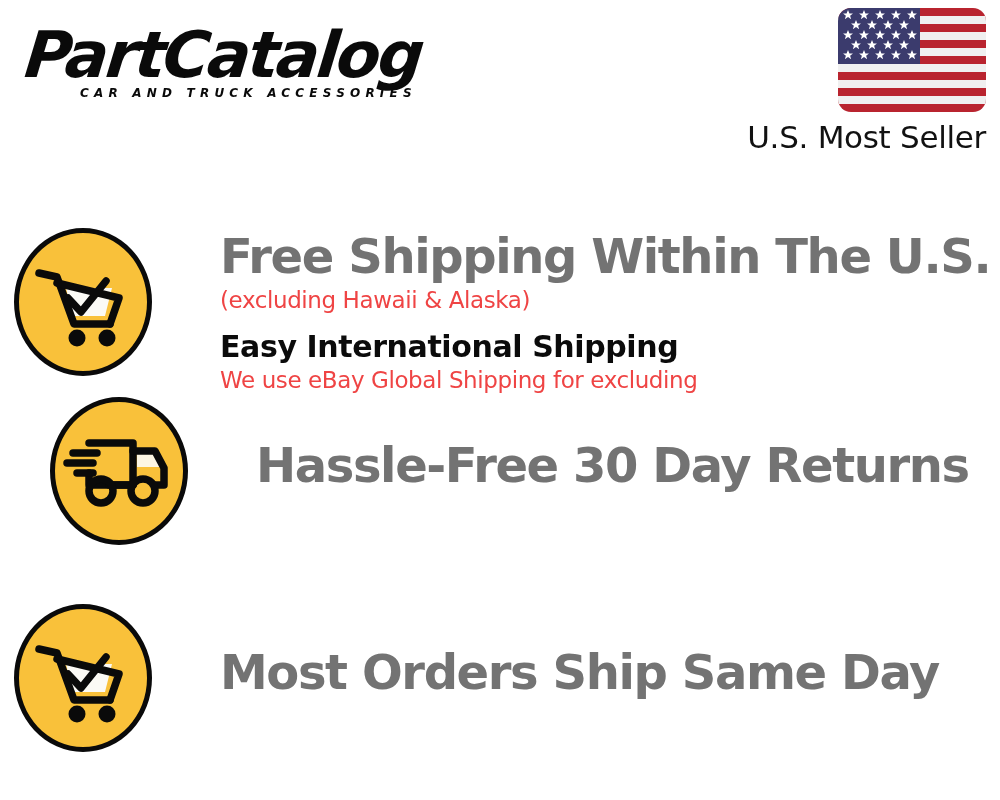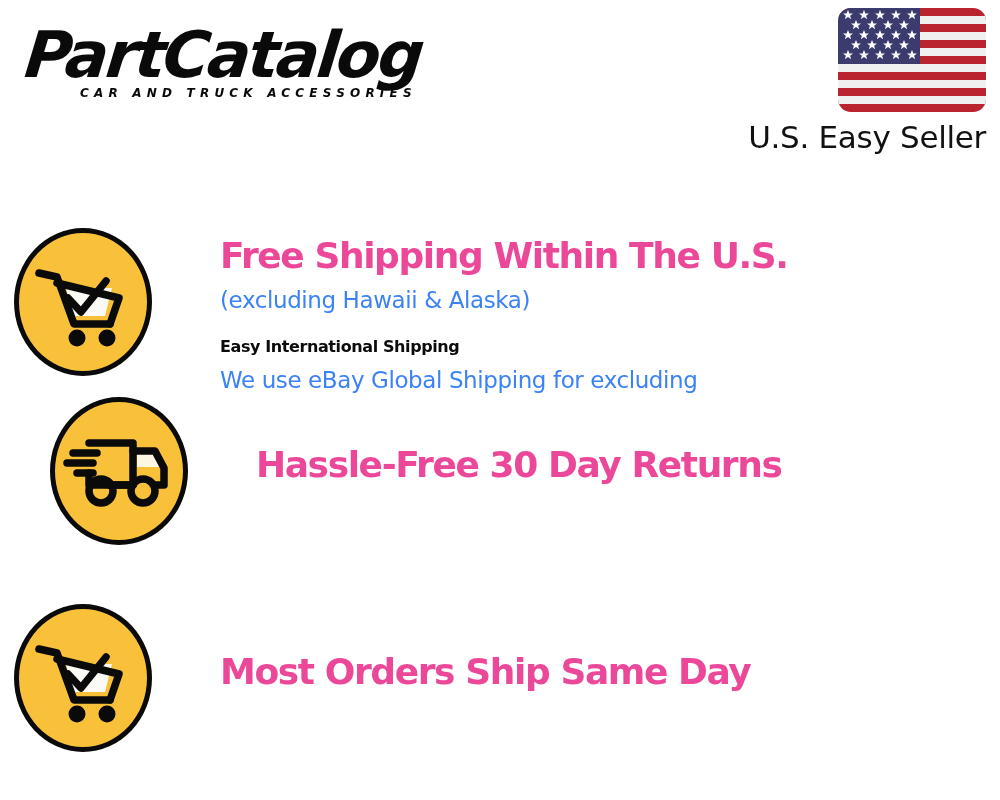--- a/index.html
+++ b/index.html
@@ -107,39 +107,39 @@
     display: flex;
     align-items: center;
     justify-content: center;
   }
   .icon-circle svg { display: block; }
   .feature-text { padding-left: 68px; padding-top: 4px; }
 
   .line-title {
     font-family: "DejaVu Sans", sans-serif;
     font-weight: 700;
-    font-size: 36px;
+    font-size: 48px;
     line-height: 48px;
     letter-spacing: -1.4px;
-    color: #ec4899;
+    color: #737373;
     white-space: nowrap;
   }
   .line-sub {
     font-family: "DejaVu Sans", sans-serif;
     font-weight: 400;
     font-size: 23px;
     line-height: 32px;
     letter-spacing: -0.4px;
-    color: #3b82f6;
+    color: #ef4444;
     white-space: nowrap;
   }
   .line-sub-bold {
     font-family: "DejaVu Sans", sans-serif;
     font-weight: 700;
-    font-size: 16px;
+    font-size: 30px;
     line-height: 34px;
     letter-spacing: -0.4px;
     color: #0b0b0b;
     white-space: nowrap;
   }
   .gap-sm { height: 4px; }
   .gap-md { height: 14px; }
 </style>
 </head>
 <body>
@@ -234,21 +234,21 @@
           </g>
           <g transform="translate(58,47) scale(0.62)">
             <polygon points="0,-8 2.3,-2.5 8,-2.5 3.4,1.2 5.1,7 0,3.4 -5.1,7 -3.4,1.2 -8,-2.5 -2.3,-2.5"></polygon>
           </g>
           <g transform="translate(74,47) scale(0.62)">
             <polygon points="0,-8 2.3,-2.5 8,-2.5 3.4,1.2 5.1,7 0,3.4 -5.1,7 -3.4,1.2 -8,-2.5 -2.3,-2.5"></polygon>
           </g>
         </g>
       </svg>
     </div>
-    <div class="seller-text">U.S. Easy Seller</div>
+    <div class="seller-text">U.S. Most Seller</div>
   </div>
 
   <div class="features">
 
     <div class="feature" style="top:0px;">
       <div class="feature-icon">
         <div class="icon-circle">
           <svg width="108" height="104" viewBox="0 0 108 104" xmlns="http://www.w3.org/2000/svg">
             <polygon points="37,38 83,38 76,66 44,66" fill="#fbfaf5"></polygon>
             <g fill="none" stroke="#0a0a0a" stroke-width="7.5" stroke-linecap="round" stroke-linejoin="round">

